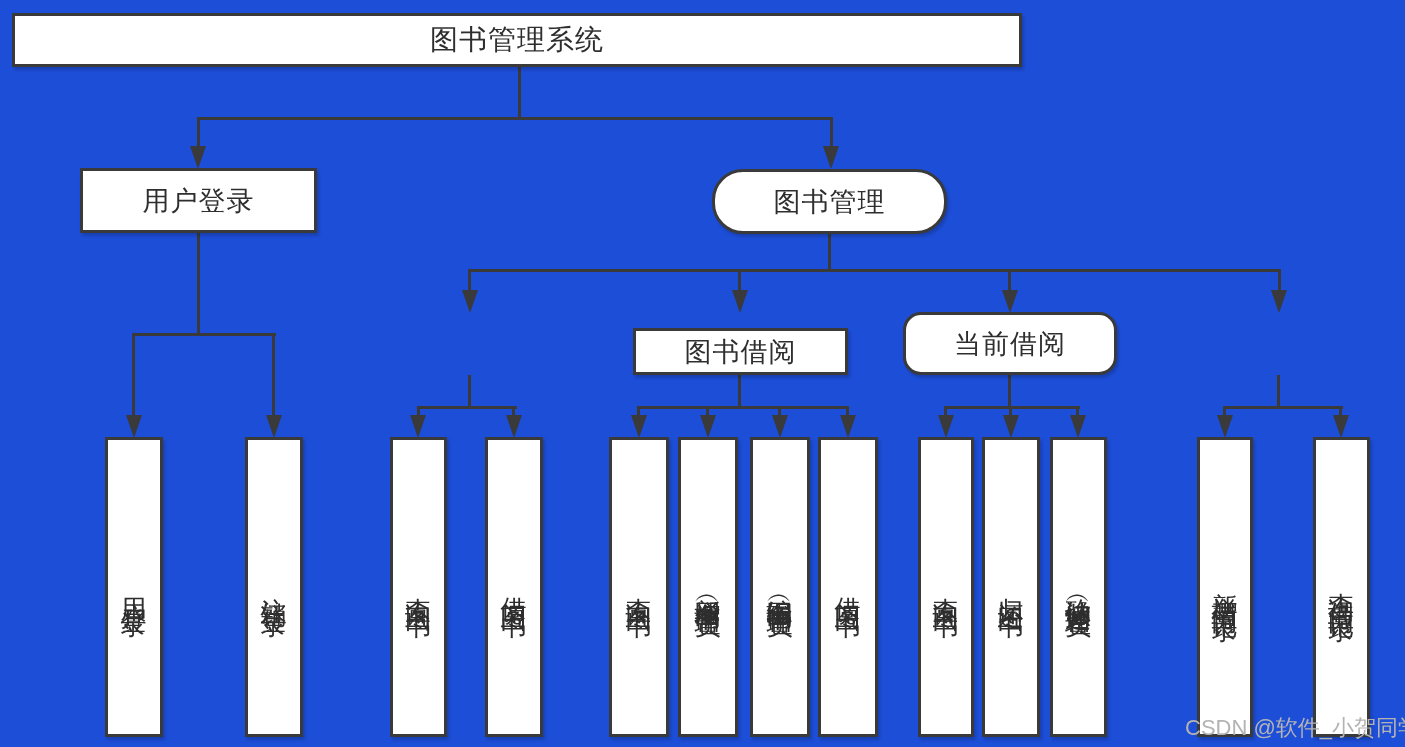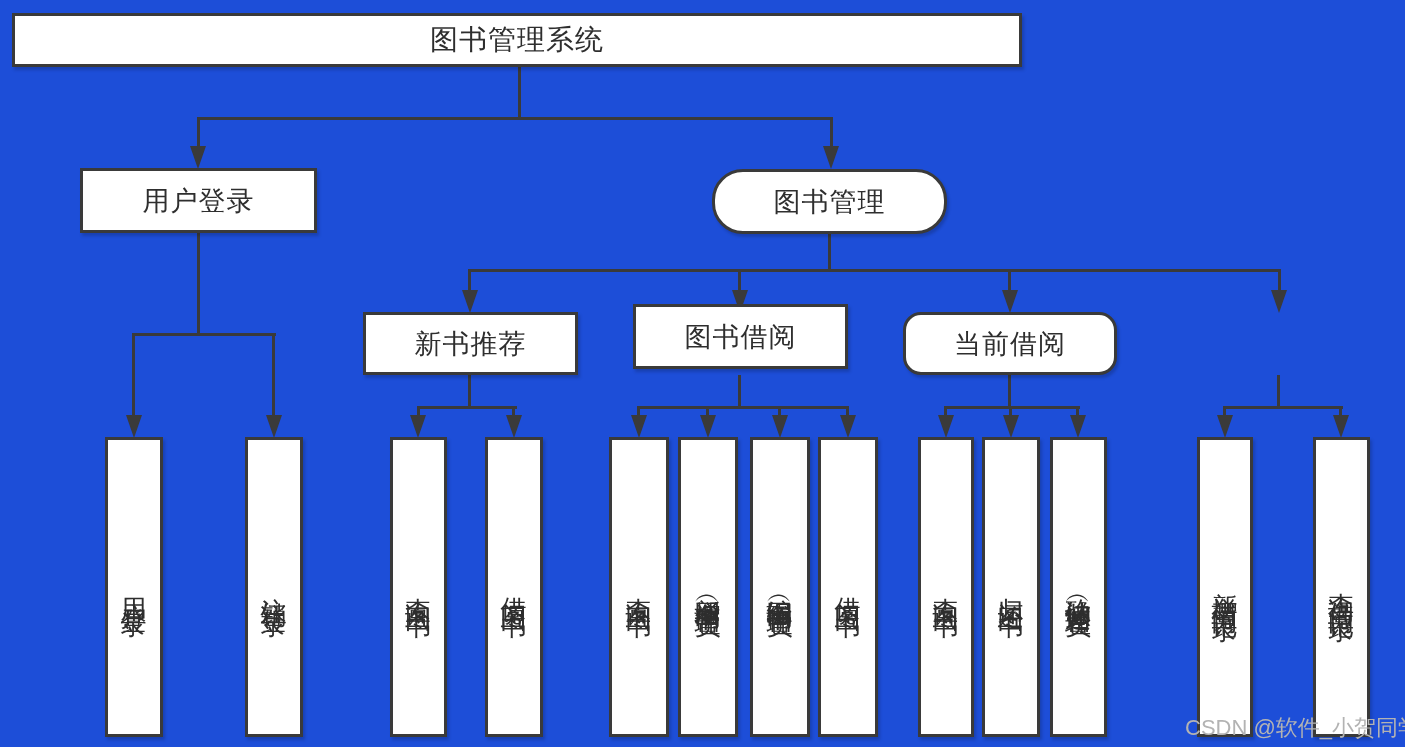--- a/index.html
+++ b/index.html
@@ -85,24 +85,21 @@
   <div class="hl" style="left:468px; top:269px; width:813px;"></div>
   <div class="vl" style="left:468px; top:269px; height:22px;"></div>
   <div class="ah" style="left:462px; top:290px;"></div>
   <div class="vl" style="left:738px; top:269px; height:22px;"></div>
   <div class="ah" style="left:732px; top:290px;"></div>
   <div class="vl" style="left:1008px; top:269px; height:22px;"></div>
   <div class="ah" style="left:1002px; top:290px;"></div>
   <div class="vl" style="left:1278px; top:269px; height:22px;"></div>
   <div class="ah" style="left:1271px; top:290px;"></div>
 
-  <div class="box" style="left:363px; top:312px; width:215px; height:63px;">
-    <span class="lbl">新书推荐</span>
-  </div>
-  <div class="box" style="left:633px; top:304px; width:215px; height:65px;align-items:center;">
+  <div class="box" style="left:633px; top:328px; width:215px; height:47px;align-items:center;">
     <span class="lbl">图书借阅</span>
   </div>
   <div class="box" style="left:903px; top:312px; width:214px; height:63px;border-radius:18px;">
     <span class="lbl">当前借阅</span>
   </div>
 
   <div class="vl" style="left:468px; top:375px; height:34px;"></div>
   <div class="hl" style="left:417px; top:406px; width:100px;"></div>
   <div class="vl" style="left:417px; top:406px; height:11px;"></div>
   <div class="ah" style="left:410px; top:415px;"></div>

